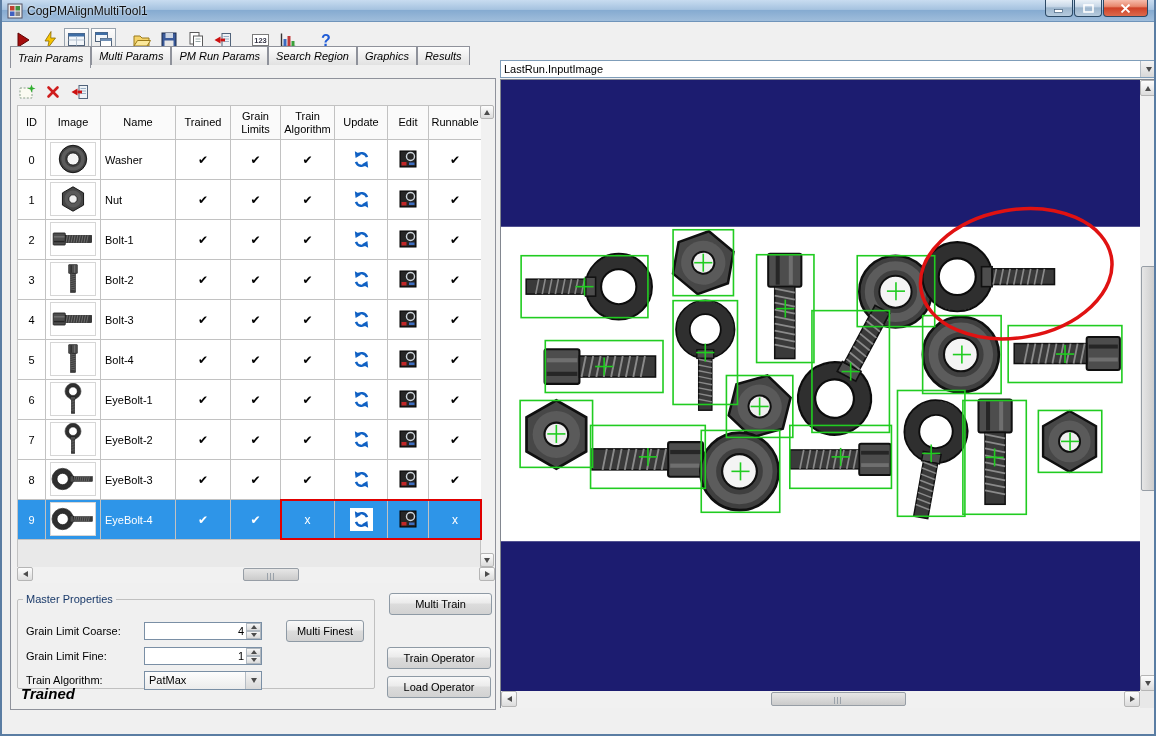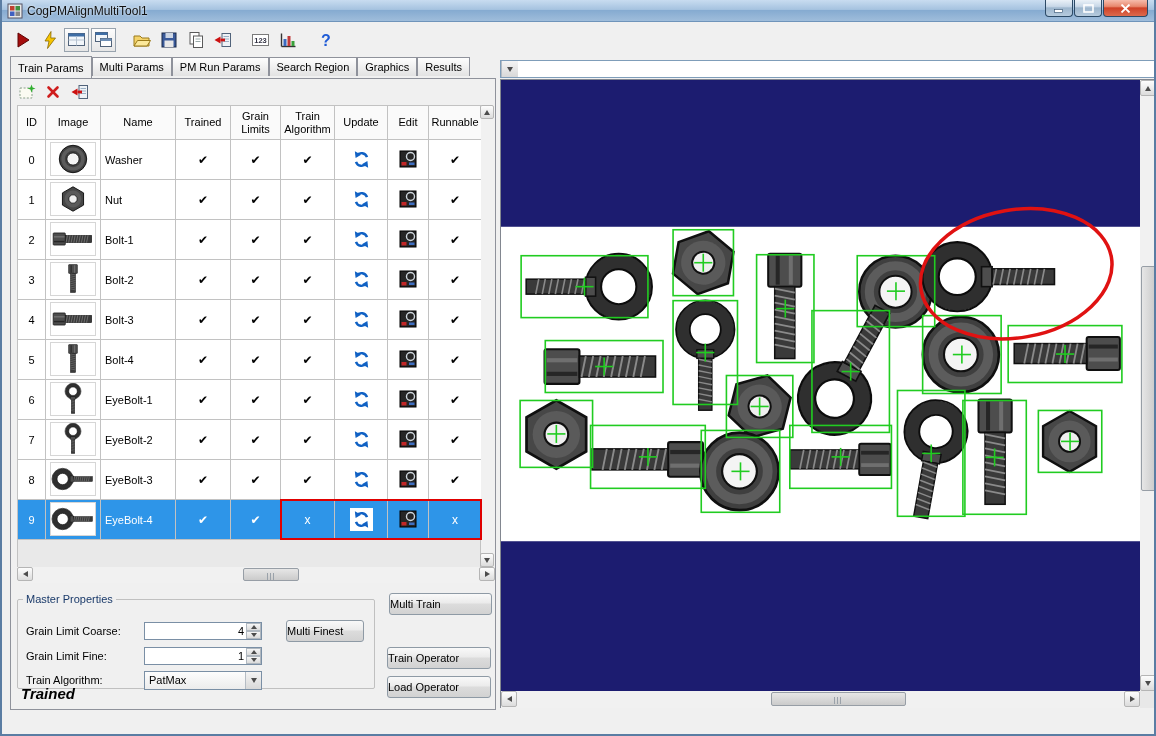--- a/index.html
+++ b/index.html
@@ -13,21 +13,21 @@
 .win-buttons{position:absolute;right:6px;top:0;display:flex;}
 .win-btn{height:17px;width:28px;display:flex;align-items:center;justify-content:center;border:1px solid #2c4a66;border-top:none;border-radius:0 0 4px 4px;margin-left:1px;
  background:linear-gradient(180deg,#eaf1f8 0%,#c8d8e8 40%,#9db6cd 50%,#b6cbde 100%);}
 .win-btn.close{width:45px;background:linear-gradient(180deg,#f6bcac 0%,#e8886e 40%,#cf4228 50%,#dd6a4c 100%);}
 
 .toolbar{position:absolute;top:22px;left:0;right:0;height:36px;display:flex;align-items:center;padding-left:8px;gap:2px;background:#f0f0f0;}
 .tbtn{width:25px;height:24px;display:flex;align-items:center;justify-content:center;border:1px solid transparent;}
 .tbtn.framed{border:1px solid #98a3ae;background:linear-gradient(#fdfdfd,#e6e6e6);}
 .tsep{width:9px;height:24px;}
 
-.tabstrip{position:absolute;left:8px;top:56px;height:21px;display:flex;align-items:center;z-index:3;}
+.tabstrip{position:absolute;left:8px;top:46px;height:21px;display:flex;align-items:flex-start;z-index:3;font-style:italic;}
 .tab{font-size:11px;padding:3px 7px 3px 7px;border:1px solid #8f929b;border-bottom:none;background:linear-gradient(#fdfdfd,#e2e2e2);height:19px;white-space:nowrap;}
 .tab.active{background:#f0f0f0;height:22px;padding-top:5px;position:relative;z-index:4;}
 
 .left-page{position:absolute;left:8px;top:78px;width:486px;height:632px;background:#f0f0f0;border:1px solid #8f929b;}
 .subtoolbar{position:absolute;left:3px;top:2px;height:22px;display:flex;align-items:center;gap:6px;padding-left:3px;}
 .sbtn{width:20px;height:20px;display:flex;align-items:center;justify-content:center;}
 .grid-area{position:absolute;left:6px;top:26px;width:478px;height:478px;background:#c2410c;}
 table.grid{border-collapse:collapse;table-layout:fixed;width:464px;background:#fff;}
 .grid th{border:1px solid #c2c2c2;background:#fafafa;font-weight:normal;font-size:11px;height:34px;text-align:center;line-height:1.15;padding:0 1px;}
 .grid td{border:1px solid #c2c2c2;font-size:11px;height:40px;text-align:center;padding:0;background:#fff;overflow:hidden;}
@@ -53,21 +53,21 @@
 .mp-label{position:absolute;left:8px;font-size:11px;color:#000;}
 .spin{position:absolute;left:126px;width:118px;height:18px;border:1px solid #7a8fa5;background:#fff;}
 .spin .val{position:absolute;left:2px;right:17px;top:1px;font-size:11px;text-align:right;line-height:15px;}
 .spin-btns{position:absolute;right:0;top:0;bottom:0;width:15px;display:flex;flex-direction:column;}
 .spin-btn{flex:1;display:flex;align-items:center;justify-content:center;background:linear-gradient(#f6f6f6,#dadada);border:1px solid #b0b8c0;}
 .spin-btn .tri-u{border-bottom-width:4px;border-left-width:3px;border-right-width:3px;}
 .spin-btn .tri-d{border-top-width:4px;border-left-width:3px;border-right-width:3px;}
 .combosel{position:absolute;left:126px;width:118px;height:19px;border:1px solid #7a8fa5;background:linear-gradient(#fdfdfd,#ececec);display:flex;}
 .combosel .val{flex:1;font-size:11px;padding:2px 0 0 4px;}
 .combosel .arrow{width:16px;border-left:1px solid #b5bcc4;background:linear-gradient(#f4f4f4,#d8d8d8);display:flex;align-items:center;justify-content:center;}
-.btn{position:absolute;font-size:11px;color:#000;border:1px solid #8e9aa5;border-radius:3px;
+.btn{position:absolute;font-size:11px;color:#000;border:1px solid #8e9aa5;border-radius:3px;text-align:center;
  background:linear-gradient(#f9f9f9 0%,#ebebeb 45%,#dcdcdc 50%,#d2d2d2 100%);line-height:20px;}
 .trained-label{position:absolute;left:10px;top:606px;font-size:15px;font-weight:bold;font-style:italic;color:#000;}
 
 .img-combo{position:absolute;left:498px;top:60px;width:658px;height:18px;border:1px solid #7f9db9;background:#fff;display:flex;z-index:2;}
 .img-combo .val{flex:1;font-size:11px;padding:2px 0 0 3px;white-space:nowrap;overflow:hidden;}
 .img-combo .arrow{width:17px;border-left:1px solid #b5bcc4;background:linear-gradient(#f4f4f4,#d8d8d8);display:flex;align-items:center;justify-content:center;}
 .image-wrap{position:absolute;left:498px;top:79px;width:658px;height:629px;border:1px solid #828790;background:#fff;}
 .scene{position:absolute;left:0;top:0;width:639px;height:611px;overflow:hidden;}
 .vsb{position:absolute;left:639px;top:0;width:17px;height:611px;background:#f1f1f1;}
 .hsb{position:absolute;left:0;top:611px;width:639px;height:17px;background:#f1f1f1;}
@@ -736,20 +736,21 @@
     </fieldset>
 
     <div class="btn" style="left:378px;top:514px;width:103px;height:22px;">Multi Train</div>
     <div class="btn" style="left:376px;top:568px;width:104px;height:22px;">Train Operator</div>
     <div class="btn" style="left:376px;top:597px;width:104px;height:22px;">Load Operator</div>
 
     <div class="trained-label">Trained</div>
   </div>
 
   <div class="img-combo">
+    <div class="val">LastRun.InputImage</div>
     <div class="arrow">
         <span class="tri-d"></span>
       </div>
   </div>
 
   <div class="image-wrap">
     <div class="scene"><svg width="639" height="611" viewBox="0 0 635 612" preserveAspectRatio="none">
           <rect width="635" height="612" fill="#ffffff"></rect>
           <rect x="0" y="0" width="635" height="147" fill="#1c1c70"></rect>
           <rect x="0" y="462" width="635" height="150" fill="#1c1c70"></rect>

